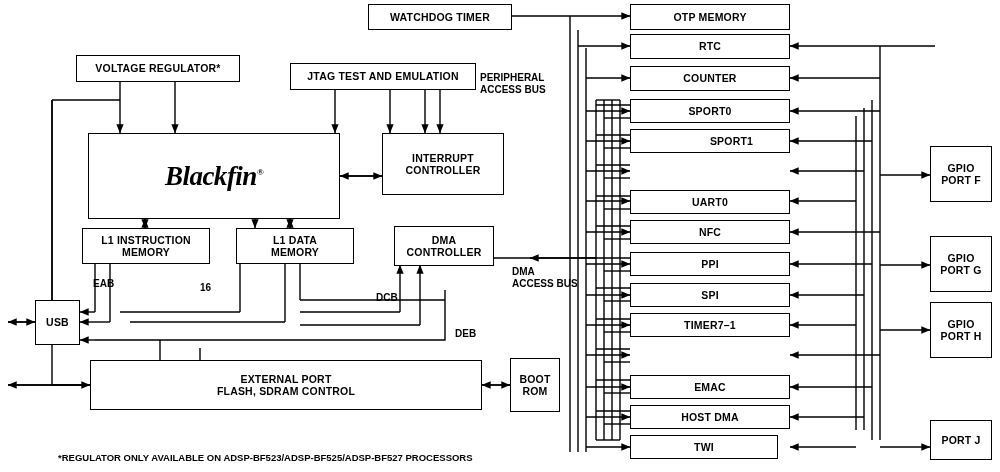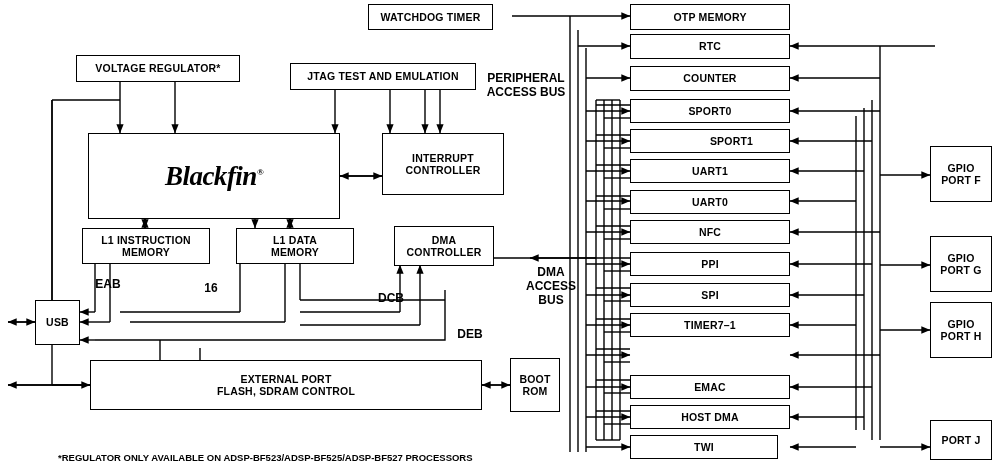--- a/index.html
+++ b/index.html
@@ -22,24 +22,23 @@
     text-align:center;
     font-size:10.5px;
     font-weight:bold;
     color:#000;
     letter-spacing:0.2px;
     line-height:1.15;
     z-index:3;
   }
   .label{
     position:absolute;
-    font-size:12px;
+    font-size:10px;
     font-weight:bold;
     color:#000;
-    text-align:center;
     line-height:1.15;
     z-index:4;
     background:transparent;
   }
   .footnote{
     position:absolute;
     font-size:9.5px;
     font-weight:bold;
     color:#000;
     white-space:nowrap;
@@ -217,21 +216,21 @@
       <line x1="8" y1="385" x2="90" y2="385" marker-end="url(#ah)"></line>
 
       <line x1="482" y1="385" x2="510" y2="385" marker-end="url(#ah)"></line>
       <line x1="510" y1="385" x2="482" y2="385" marker-end="url(#ah)"></line>
 
       <line x1="52" y1="312" x2="52" y2="385"></line>
       <line x1="52" y1="385" x2="90" y2="385"></line>
     </g>
   </svg>
 
-  <div class="box" style="left:368px;top:4px;width:125px;height:26px;">WATCHDOG TIMER</div>
+  <div class="box" style="left:368px;top:4px;width:144px;height:26px;">WATCHDOG TIMER</div>
 
   <div class="box" style="left:630px;top:4px;width:160px;height:26px;">OTP MEMORY</div>
 
   <div class="box" style="left:630px;top:34px;width:160px;height:25px;">RTC</div>
 
   <div class="box" style="left:630px;top:66px;width:160px;height:25px;">COUNTER</div>
 
   <div class="box" style="left:76px;top:55px;width:164px;height:27px;">VOLTAGE REGULATOR*</div>
 
   <div class="box" style="left:290px;top:63px;width:186px;height:27px;">JTAG TEST AND EMULATION</div>
@@ -256,21 +255,20 @@
   <div class="box" style="left:35px;top:300px;width:45px;height:45px;">USB</div>
 
   <div class="box" style="left:510px;top:358px;width:50px;height:54px;white-space:pre-line;">BOOT
 ROM</div>
 
   <div class="box" style="left:90px;top:360px;width:392px;height:50px;white-space:pre-line;">EXTERNAL PORT
 FLASH, SDRAM CONTROL</div>
 
   <div class="box" style="left:630px;top:99px;width:160px;height:24px;">SPORT0</div>
   <div class="box" style="left:630px;top:129px;width:160px;height:24px;padding-left:43px;">SPORT1</div>
-  <div class="box" style="left:630px;top:159px;width:160px;height:24px;">UART1</div>
   <div class="box" style="left:630px;top:190px;width:160px;height:24px;">UART0</div>
   <div class="box" style="left:630px;top:220px;width:160px;height:24px;">NFC</div>
   <div class="box" style="left:630px;top:252px;width:160px;height:24px;">PPI</div>
   <div class="box" style="left:630px;top:283px;width:160px;height:24px;">SPI</div>
   <div class="box" style="left:630px;top:313px;width:160px;height:24px;">TIMER7–1</div>
   <div class="box" style="left:630px;top:375px;width:160px;height:24px;">EMAC</div>
   <div class="box" style="left:630px;top:405px;width:160px;height:24px;">HOST DMA</div>
   <div class="box" style="left:630px;top:435px;width:148px;height:24px;">TWI</div>
 
   <div class="box" style="left:930px;top:146px;width:62px;height:56px;white-space:pre-line;">GPIO

